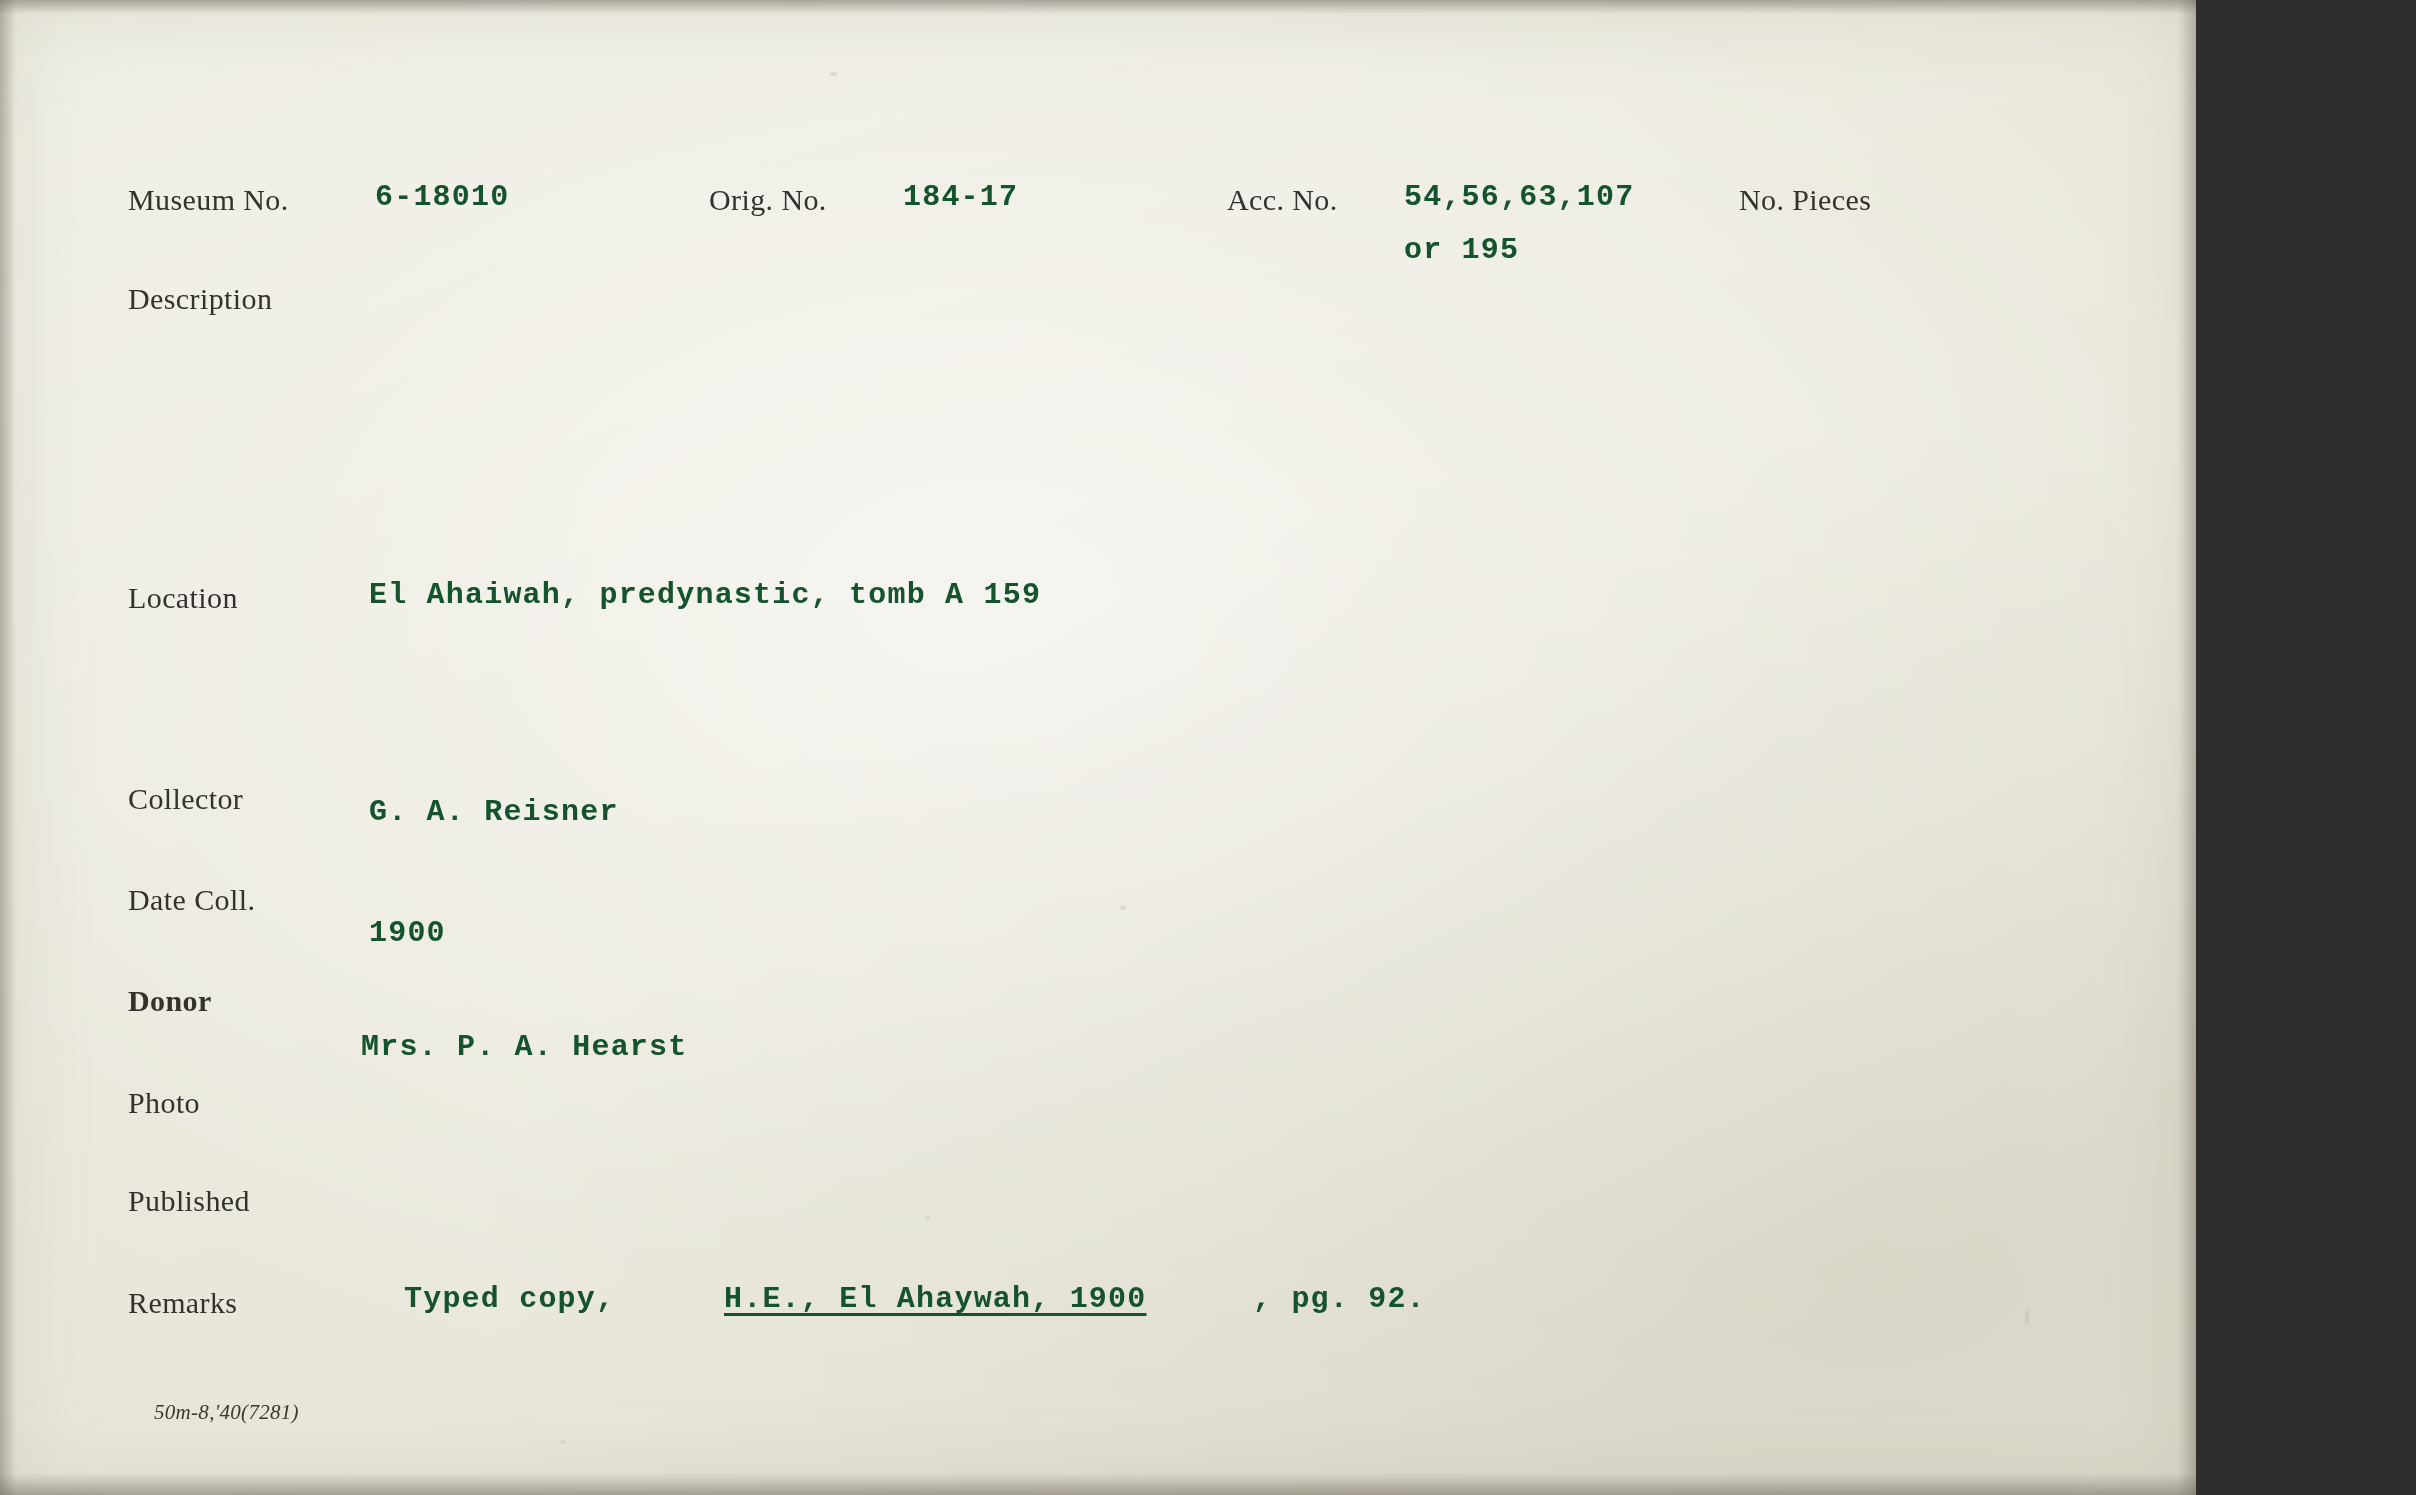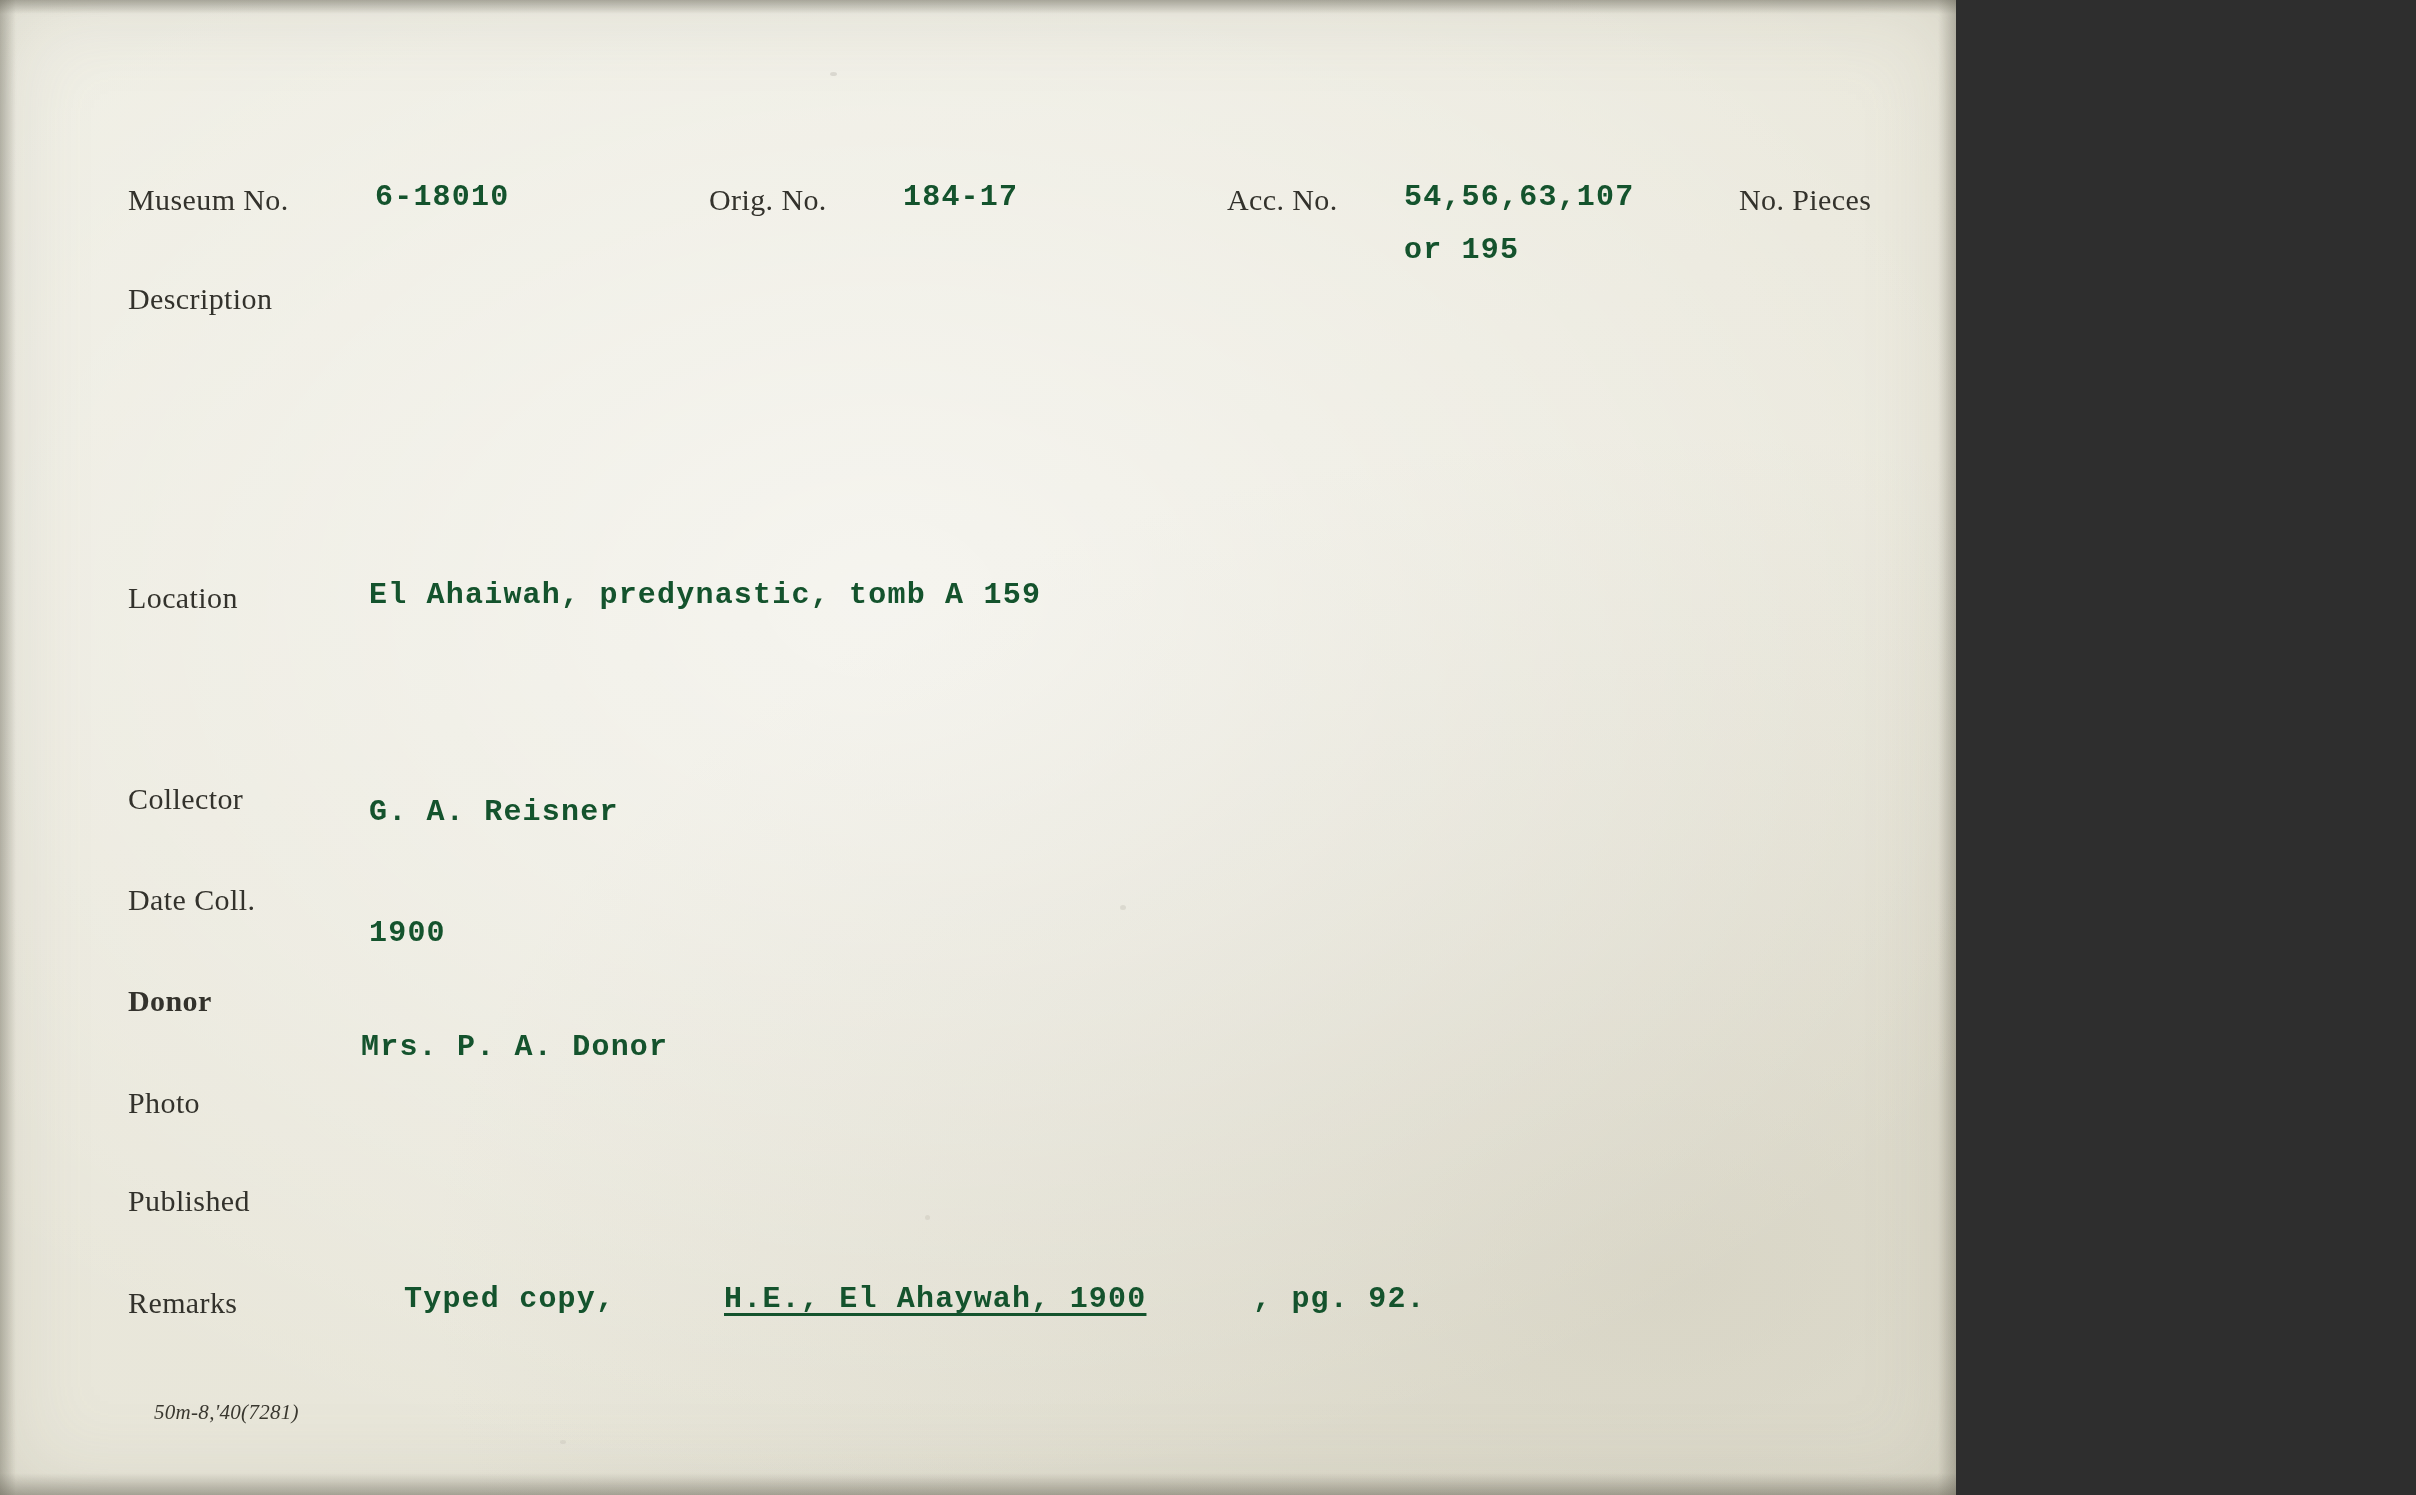--- a/index.html
+++ b/index.html
@@ -2,21 +2,21 @@
 <html><head>
 <meta charset="utf-8">
 <style>
   html, body {
     margin: 0;
     padding: 0;
     background: #2e2e2e;
   }
   .card {
     position: relative;
-    width: 1956px;
+    width: 2196px;
     height: 1495px;
     background: #eceadf;
     overflow: hidden;
     box-sizing: border-box;
   }
   
   .paper-tone {
     position: absolute;
     inset: 0;
     background:
@@ -129,21 +129,21 @@
   <div class="label" style="left:128px; top:581px;">Location</div>
   <div class="typed" style="left:369px; top:578px;">El Ahaiwah, predynastic, tomb A 159</div>
 
   <div class="label" style="left:128px; top:782px;">Collector</div>
   <div class="typed" style="left:369px; top:795px;">G. A. Reisner</div>
 
   <div class="label" style="left:128px; top:883px;">Date Coll.</div>
   <div class="typed" style="left:369px; top:916px;">1900</div>
 
   <div class="label" style="left:128px; top:984px;font-weight:bold;">Donor</div>
-  <div class="typed" style="left:361px; top:1030px;">Mrs. P. A. Donor</div>
+  <div class="typed" style="left:361px; top:1030px;">Mrs. P. A. Hearst</div>
 
   <div class="label" style="left:128px; top:1086px;">Photo</div>
 
   <div class="label" style="left:128px; top:1184px;">Published</div>
 
   <div class="label" style="left:128px; top:1286px;">Remarks</div>
   <div class="typed" style="left:404px; top:1282px;">Typed copy,</div>
   <div class="typed underline" style="left:708px; top:1282px;">H.E., El Ahaywah, 1900</div>
   <div class="typed" style="left:1253px; top:1282px;">, pg. 92.</div>
 

